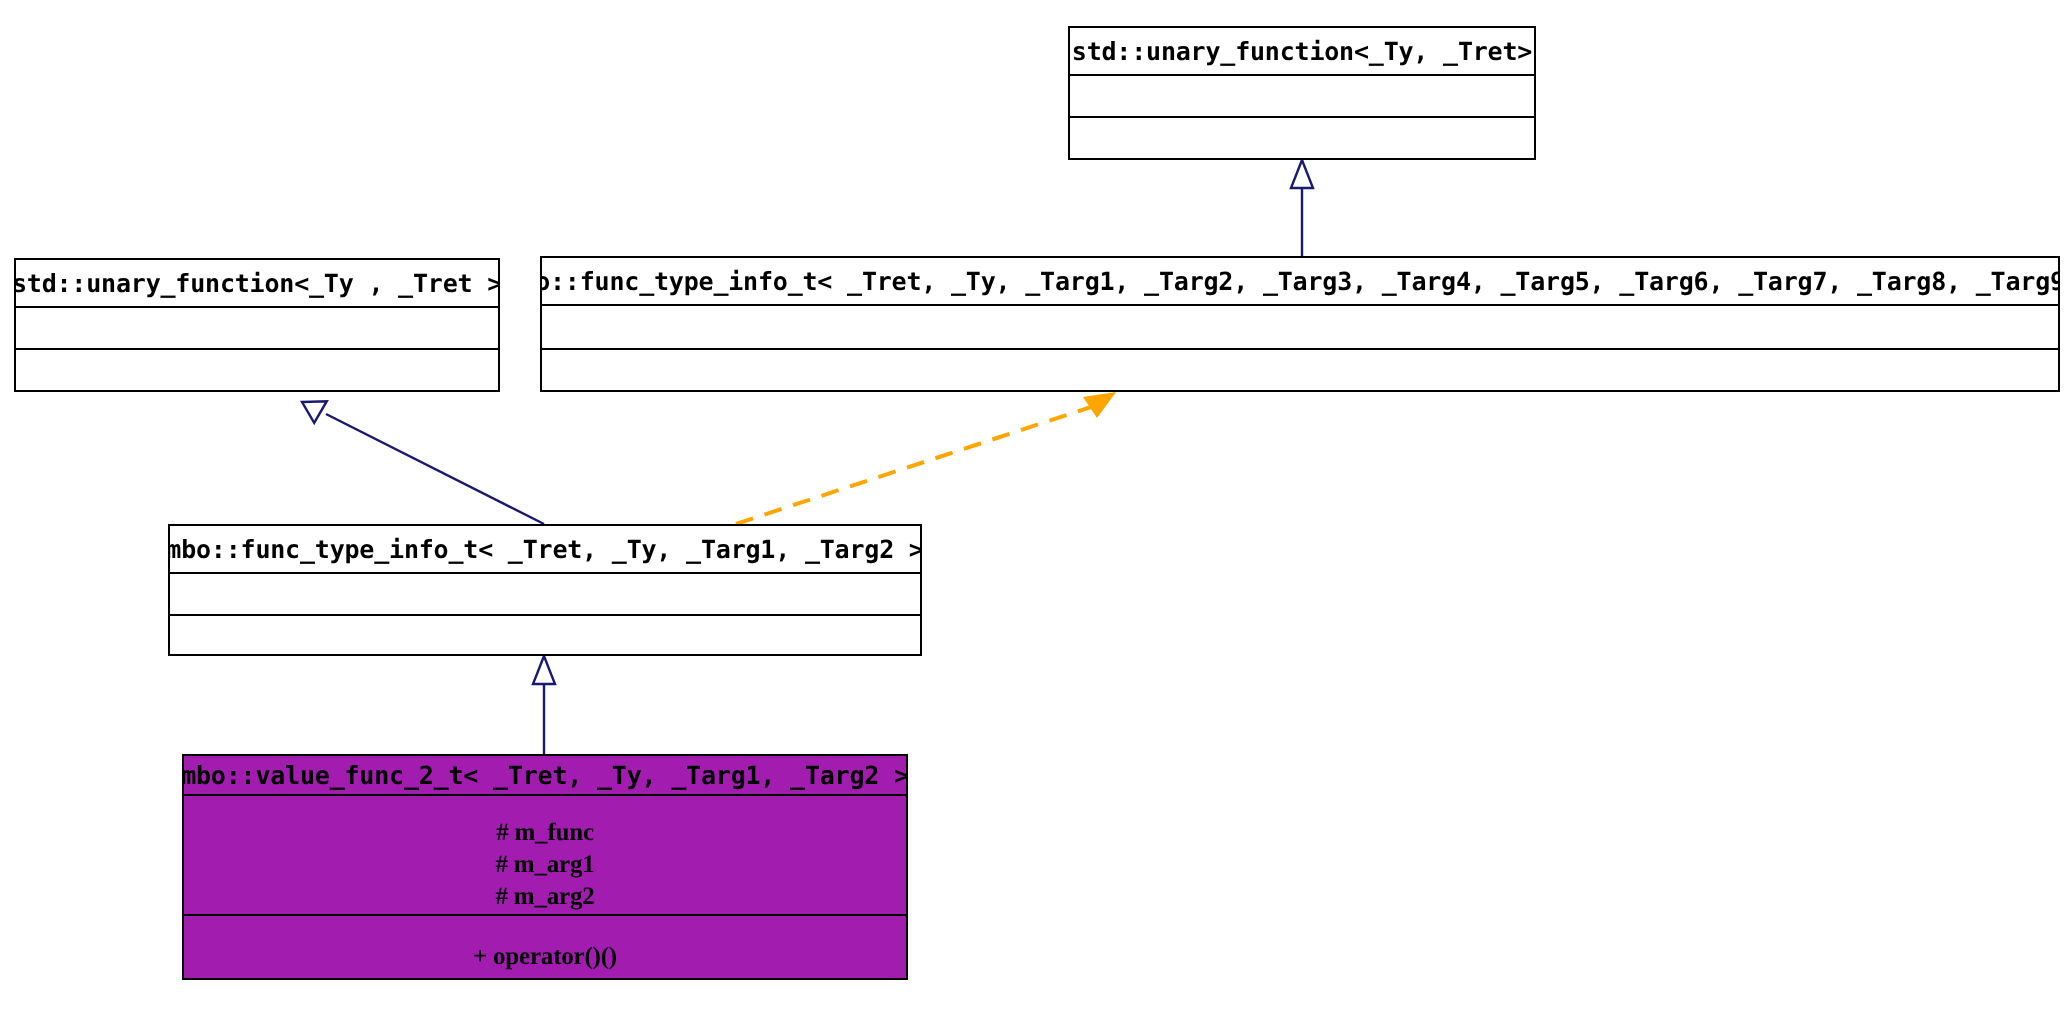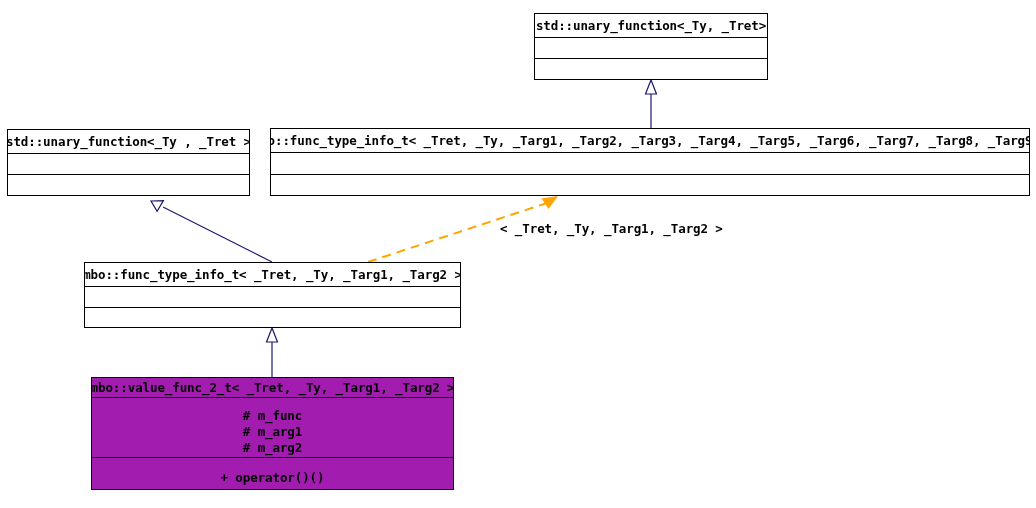--- a/index.html
+++ b/index.html
@@ -53,20 +53,21 @@
   .row.empty {
     flex: 1 1 auto;
     min-height: 20px;
   }
   .members {
     padding: 14px 0 4px 0;
     font-size: 12.5px;
     line-height: 16px;
     font-weight: bold;
     letter-spacing: -0.1px;
+    font-family: Liberation Serif, serif;
   }
   .member-line {
     white-space: nowrap;
   }
   .edge-label {
     position: absolute;
     font-size: 12.5px;
     font-weight: bold;
     white-space: nowrap;
     letter-spacing: -0.1px;
@@ -137,15 +138,14 @@
     <div class="row sep members">
       <div class="member-line"># m_func</div>
       <div class="member-line"># m_arg1</div>
       <div class="member-line"># m_arg2</div>
     </div>
     <div class="row sep members">
       <div class="member-line">+ operator()()</div>
     </div>
   </div>
 
-  <div class="edge-label" style="left:500px; top:221px;">&lt; _Tret, _Ty, _Targ1, _Targ2 &gt;</div>
 
 </div>
 
 </body></html>

